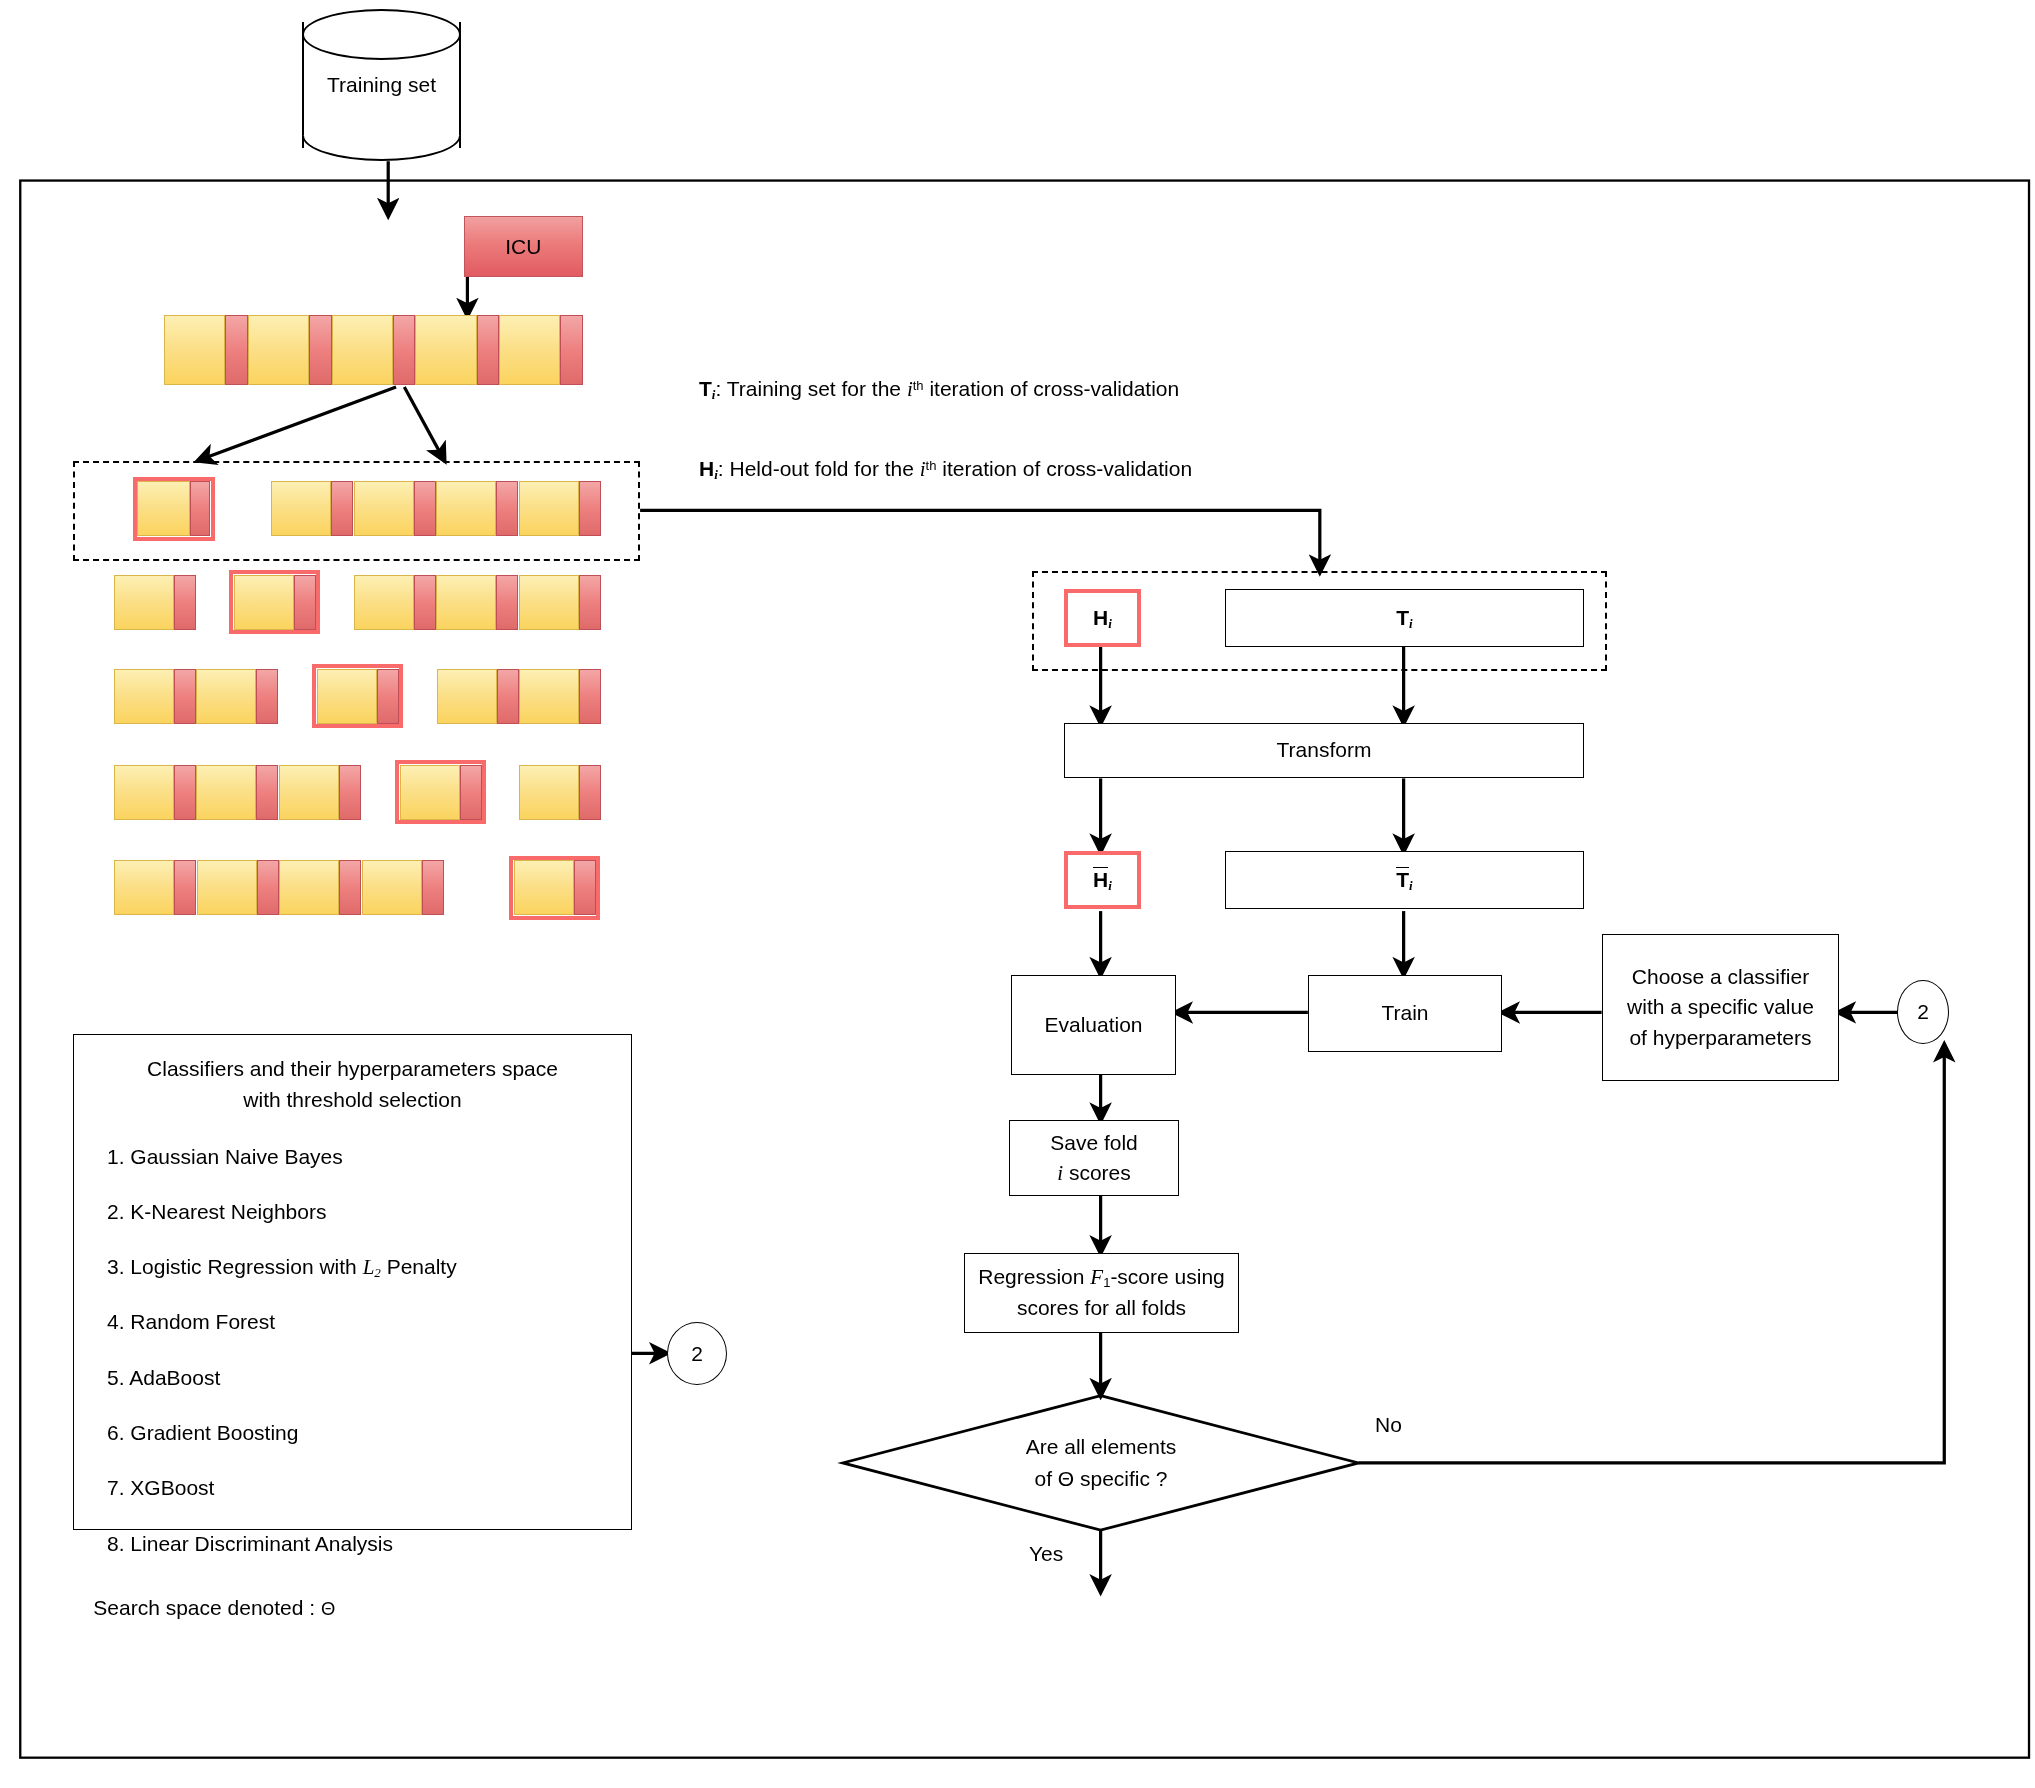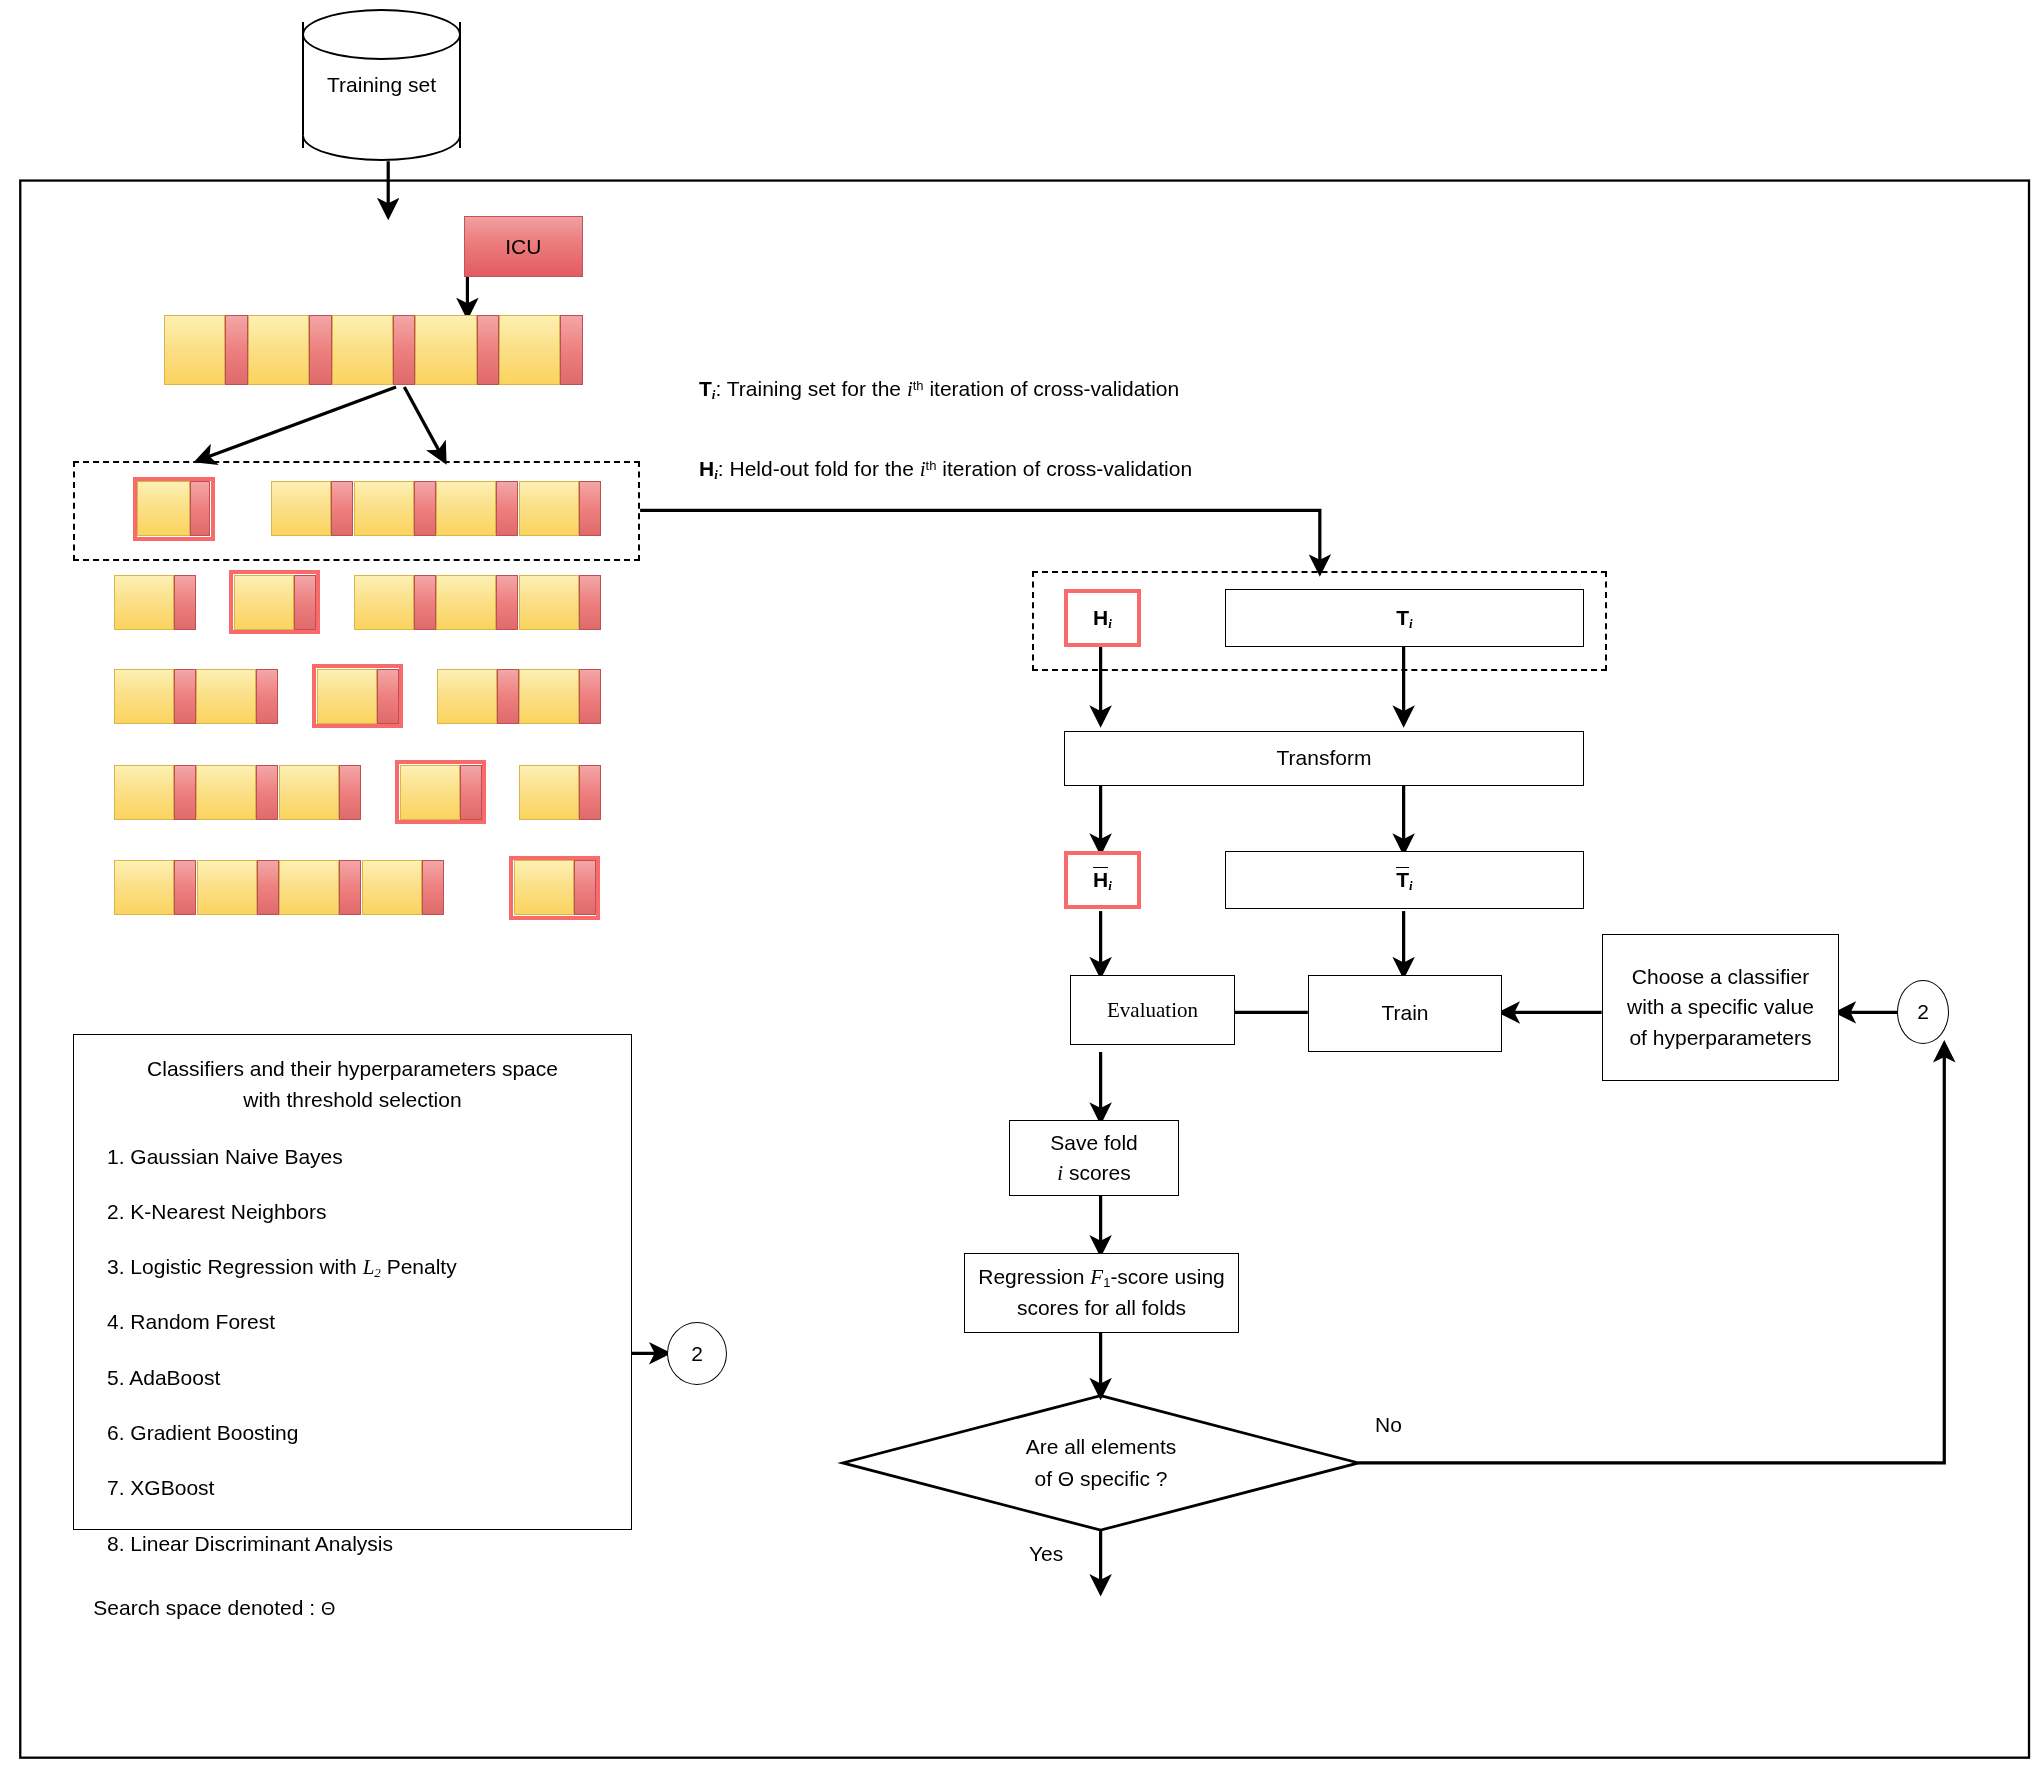--- a/index.html
+++ b/index.html
@@ -263,33 +263,33 @@
   <div class="dashbox" style="left:1032px;top:571px;width:575px;height:100px;"></div>
 
   <div class="node" style="left:1064px;top:589px;width:77px;height:58px;border-color:#F96A6A;border-width:4.6px;">
     <span class="inner"><span class="bi">H</span><sub class="it bi">i</sub></span>
   </div>
 
   <div class="node" style="left:1225px;top:589px;width:359px;height:58px;">
     <span class="inner"><span class="bi">T</span><sub class="it bi">i</sub></span>
   </div>
 
-  <div class="node" style="left:1064px;top:723px;width:520px;height:55px;margin-top:8px;">
+  <div class="node" style="left:1064px;top:723px;width:520px;height:55px;">
     <span class="inner">Transform</span>
   </div>
 
   <div class="node" style="left:1064px;top:851px;width:77px;height:58px;border-color:#F96A6A;border-width:4.6px;">
     <span class="inner"><span class="bi ovl">H</span><sub class="it bi">i</sub></span>
   </div>
 
   <div class="node" style="left:1225px;top:851px;width:359px;height:58px;">
     <span class="inner"><span class="bi ovl">T</span><sub class="it bi">i</sub></span>
   </div>
 
-  <div class="node" style="left:1070px;top:975px;width:165px;height:70px;font-family:Liberation Serif, serif;">
+  <div class="node" style="left:1011px;top:975px;width:165px;height:100px;">
     <span class="inner">Evaluation</span>
   </div>
 
   <div class="node" style="left:1308px;top:975px;width:194px;height:77px;">
     <span class="inner">Train</span>
   </div>
 
   <div class="node" style="left:1602px;top:934px;width:237px;height:147px;">
     <span class="inner">
       <span>Choose a classifier</span><br>

